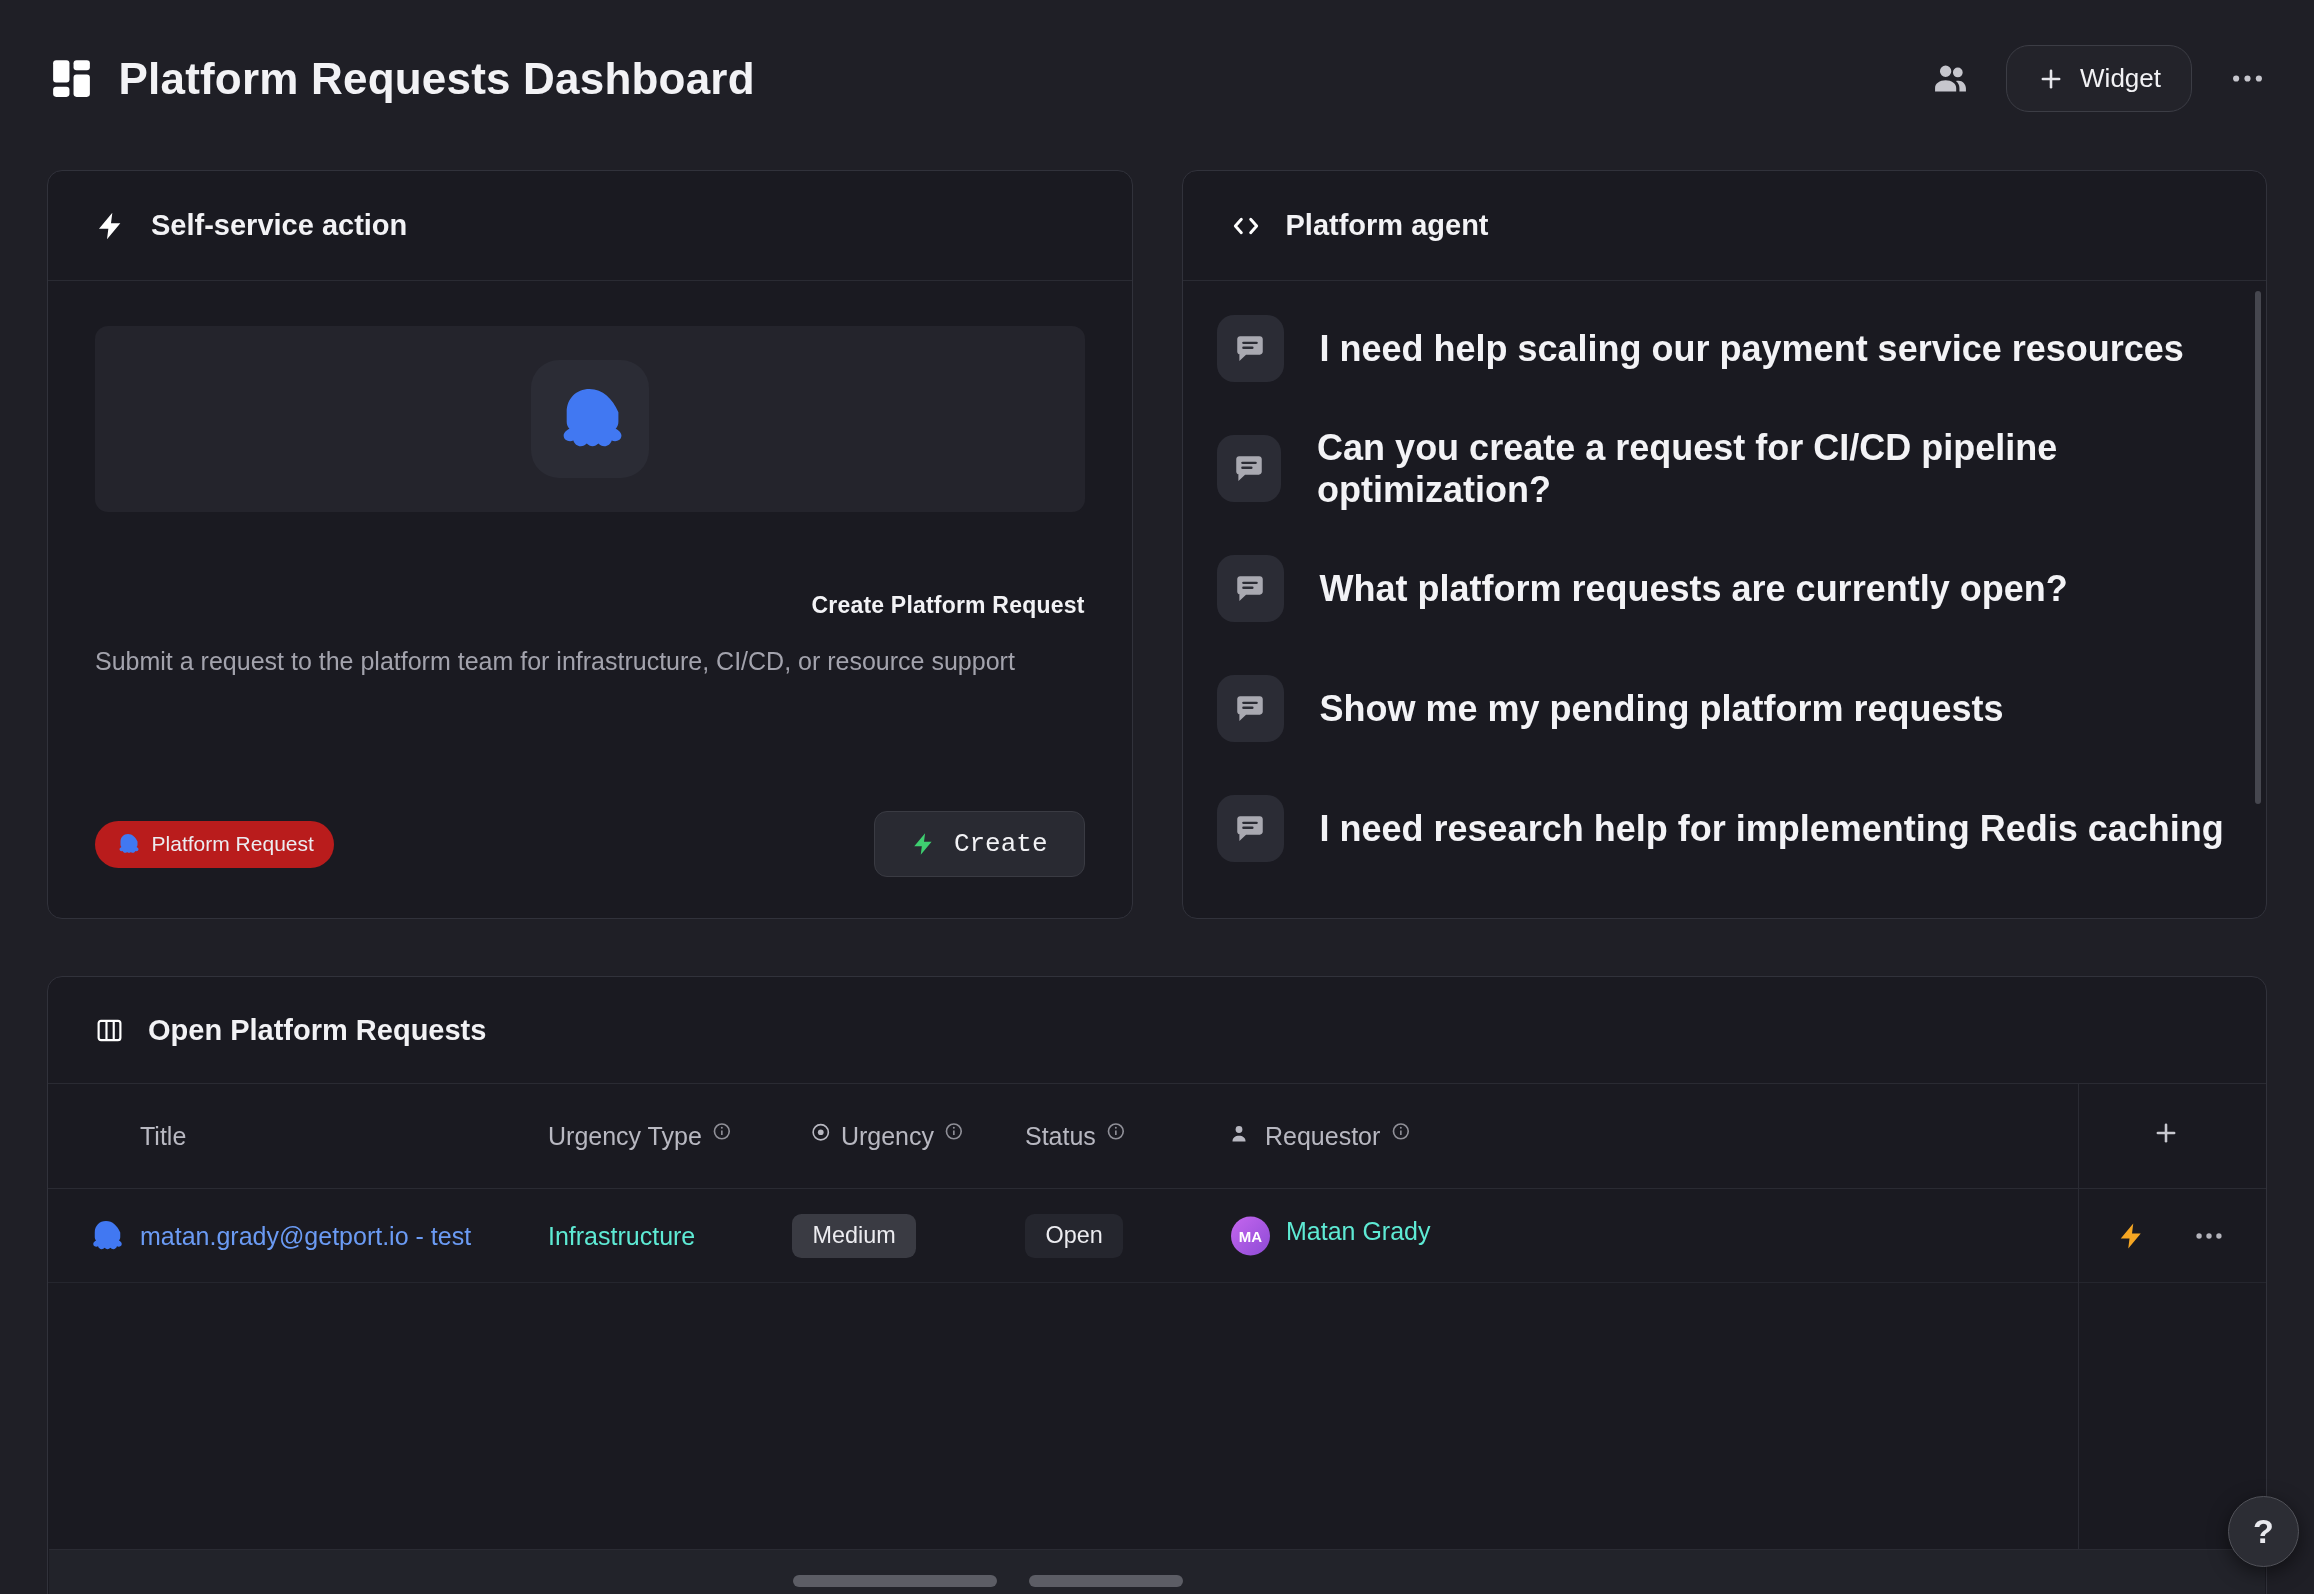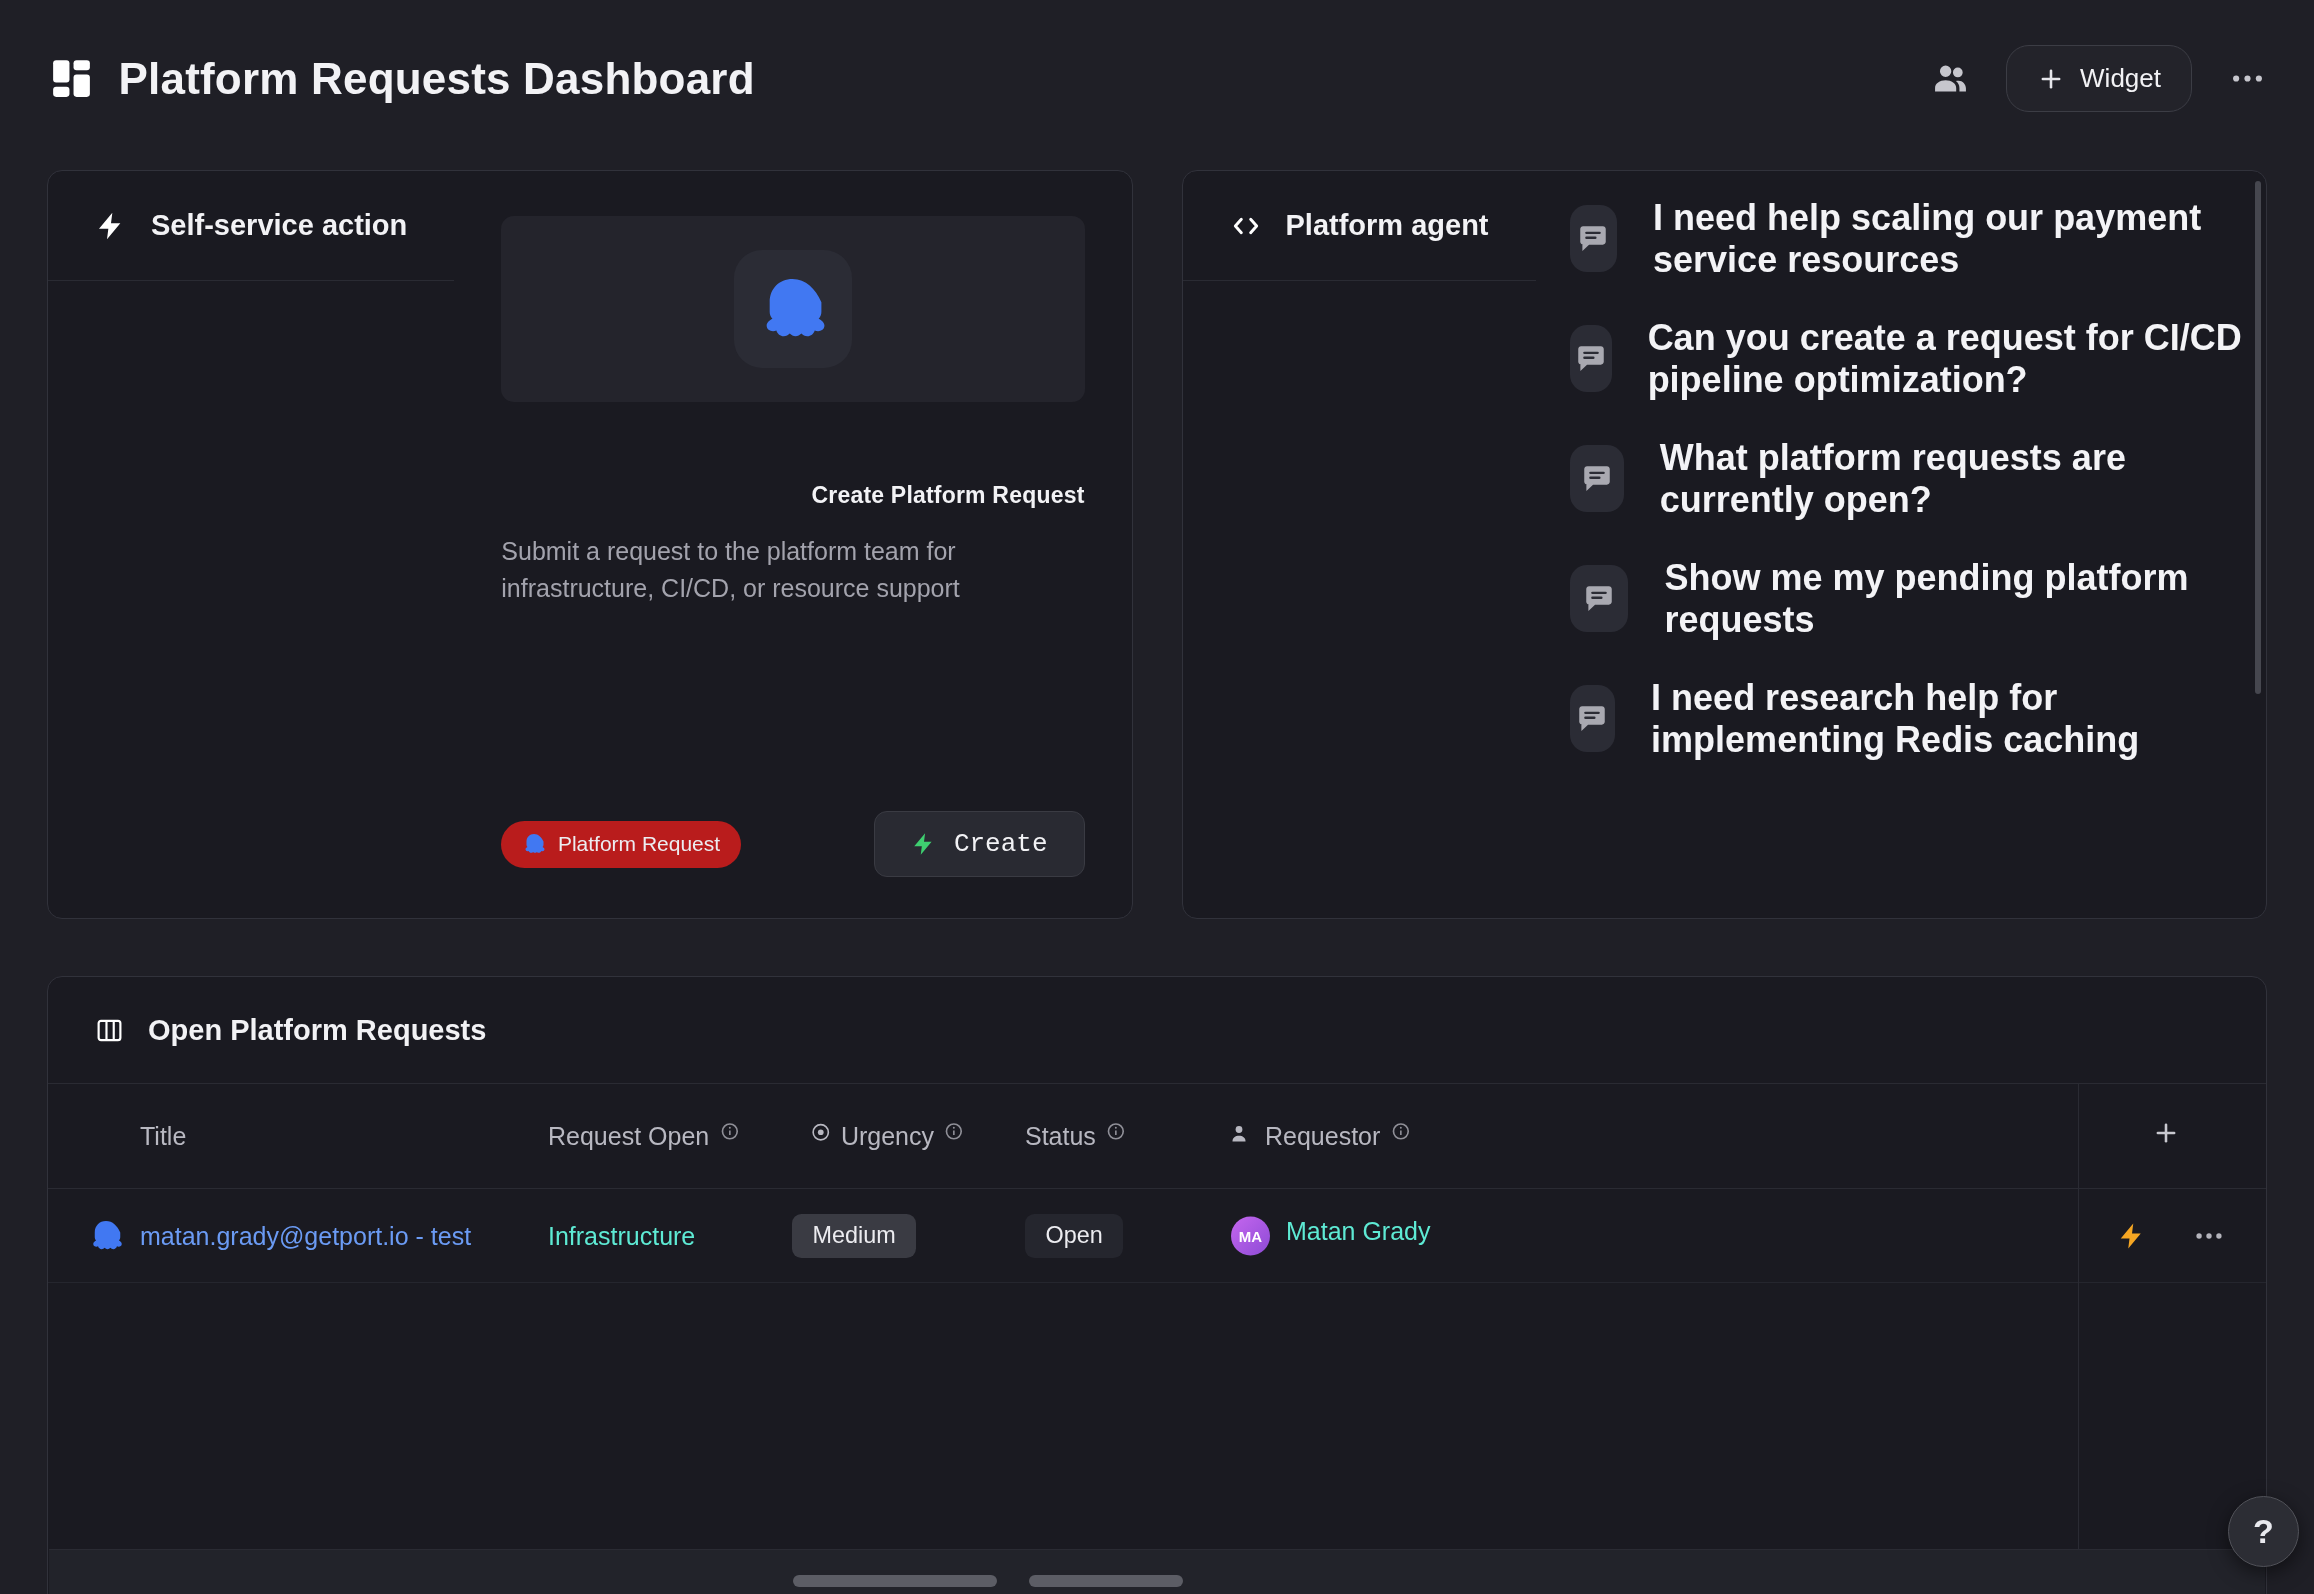--- a/index.html
+++ b/index.html
@@ -45,21 +45,21 @@
     font-size:26px;font-family:inherit;cursor:pointer;
   }
   .widget-btn .icon{width:28px;height:28px;color:#e7e7ec;}
   .kebab-icon{width:39px;height:39px;color:#c6c6cd;cursor:pointer;}
 
   
   .cards-row{display:flex;gap:49px;margin:58px 47px 0 47px;height:749px;}
   .card{
     flex:1;background:var(--card);
     border:1.4px solid var(--border);border-radius:15px;
-    position:relative;display:flex;flex-direction:row;overflow:hidden;
+    position:relative;display:flex;flex-direction:column;overflow:hidden;
   }
   .card-header{
     flex:0 0 auto;height:110px;padding:0 47px;
     display:flex;align-items:center;gap:24px;
     border-bottom:1.4px solid var(--line);
   }
   .card-header .icon{width:32px;height:32px;color:#ffffff;}
   .card-title{font-size:29px;font-weight:600;}
 
   
@@ -351,21 +351,21 @@
       </svg>
     </span>
     <span class="card-title">Open Platform Requests</span>
   </div>
 
   <div class="tbl-colrow">
     <span class="cell c-title colhead">
       <span>Title</span>
     </span>
     <span class="cell c-type colhead">
-      <span>Request Open</span>
+      <span>Urgency Type</span>
       <span class="icon info-icon">
         <svg viewBox="0 0 24 24" fill="none" stroke="currentColor" stroke-width="2">
             <circle cx="12" cy="12" r="9"></circle>
             <line x1="12" y1="11" x2="12" y2="16.5"></line>
             <circle cx="12" cy="7.6" r="1.2" fill="currentColor" stroke="none"></circle>
           </svg>
       </span>
     </span>
     <span class="cell c-urgency colhead">
       <span class="icon radio-icon">

